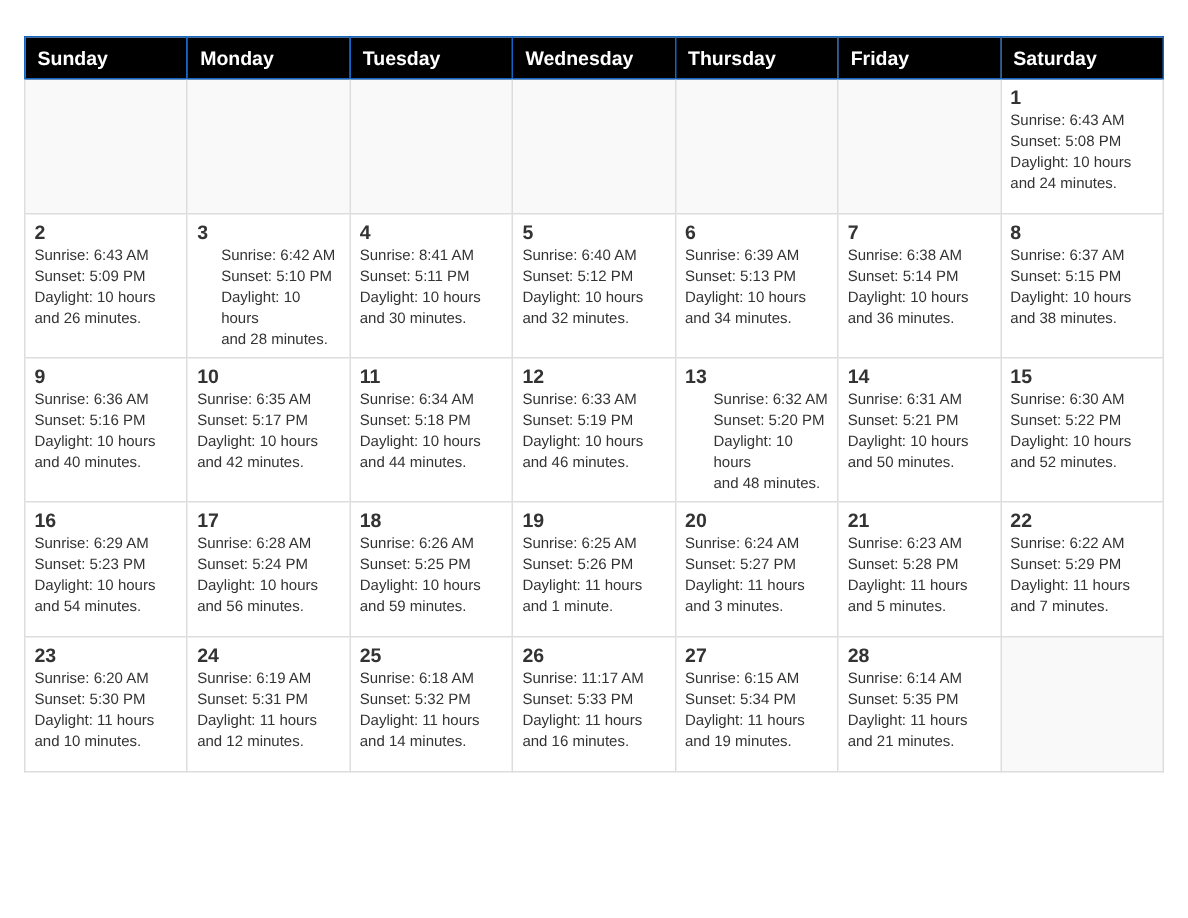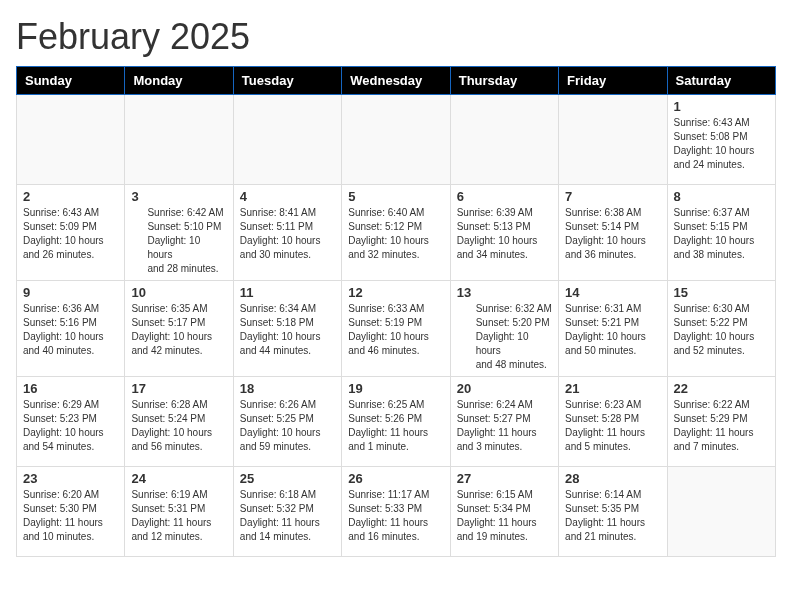--- a/index.html
+++ b/index.html
@@ -82,21 +82,20 @@
       font-size: 10px;
       line-height: 1.4;
       color: #333;
     }
   </style>
 </head>
 <body>
 
 <div class="header">
   <div class="title-block">
-    <div class="month-title">February 2025</div>
   </div>
 </div>
 
 <table class="calendar">
   <thead>
     <tr id="weekday-header">
         <th>Sunday</th>
         <th>Monday</th>
         <th>Tuesday</th>
         <th>Wednesday</th>

